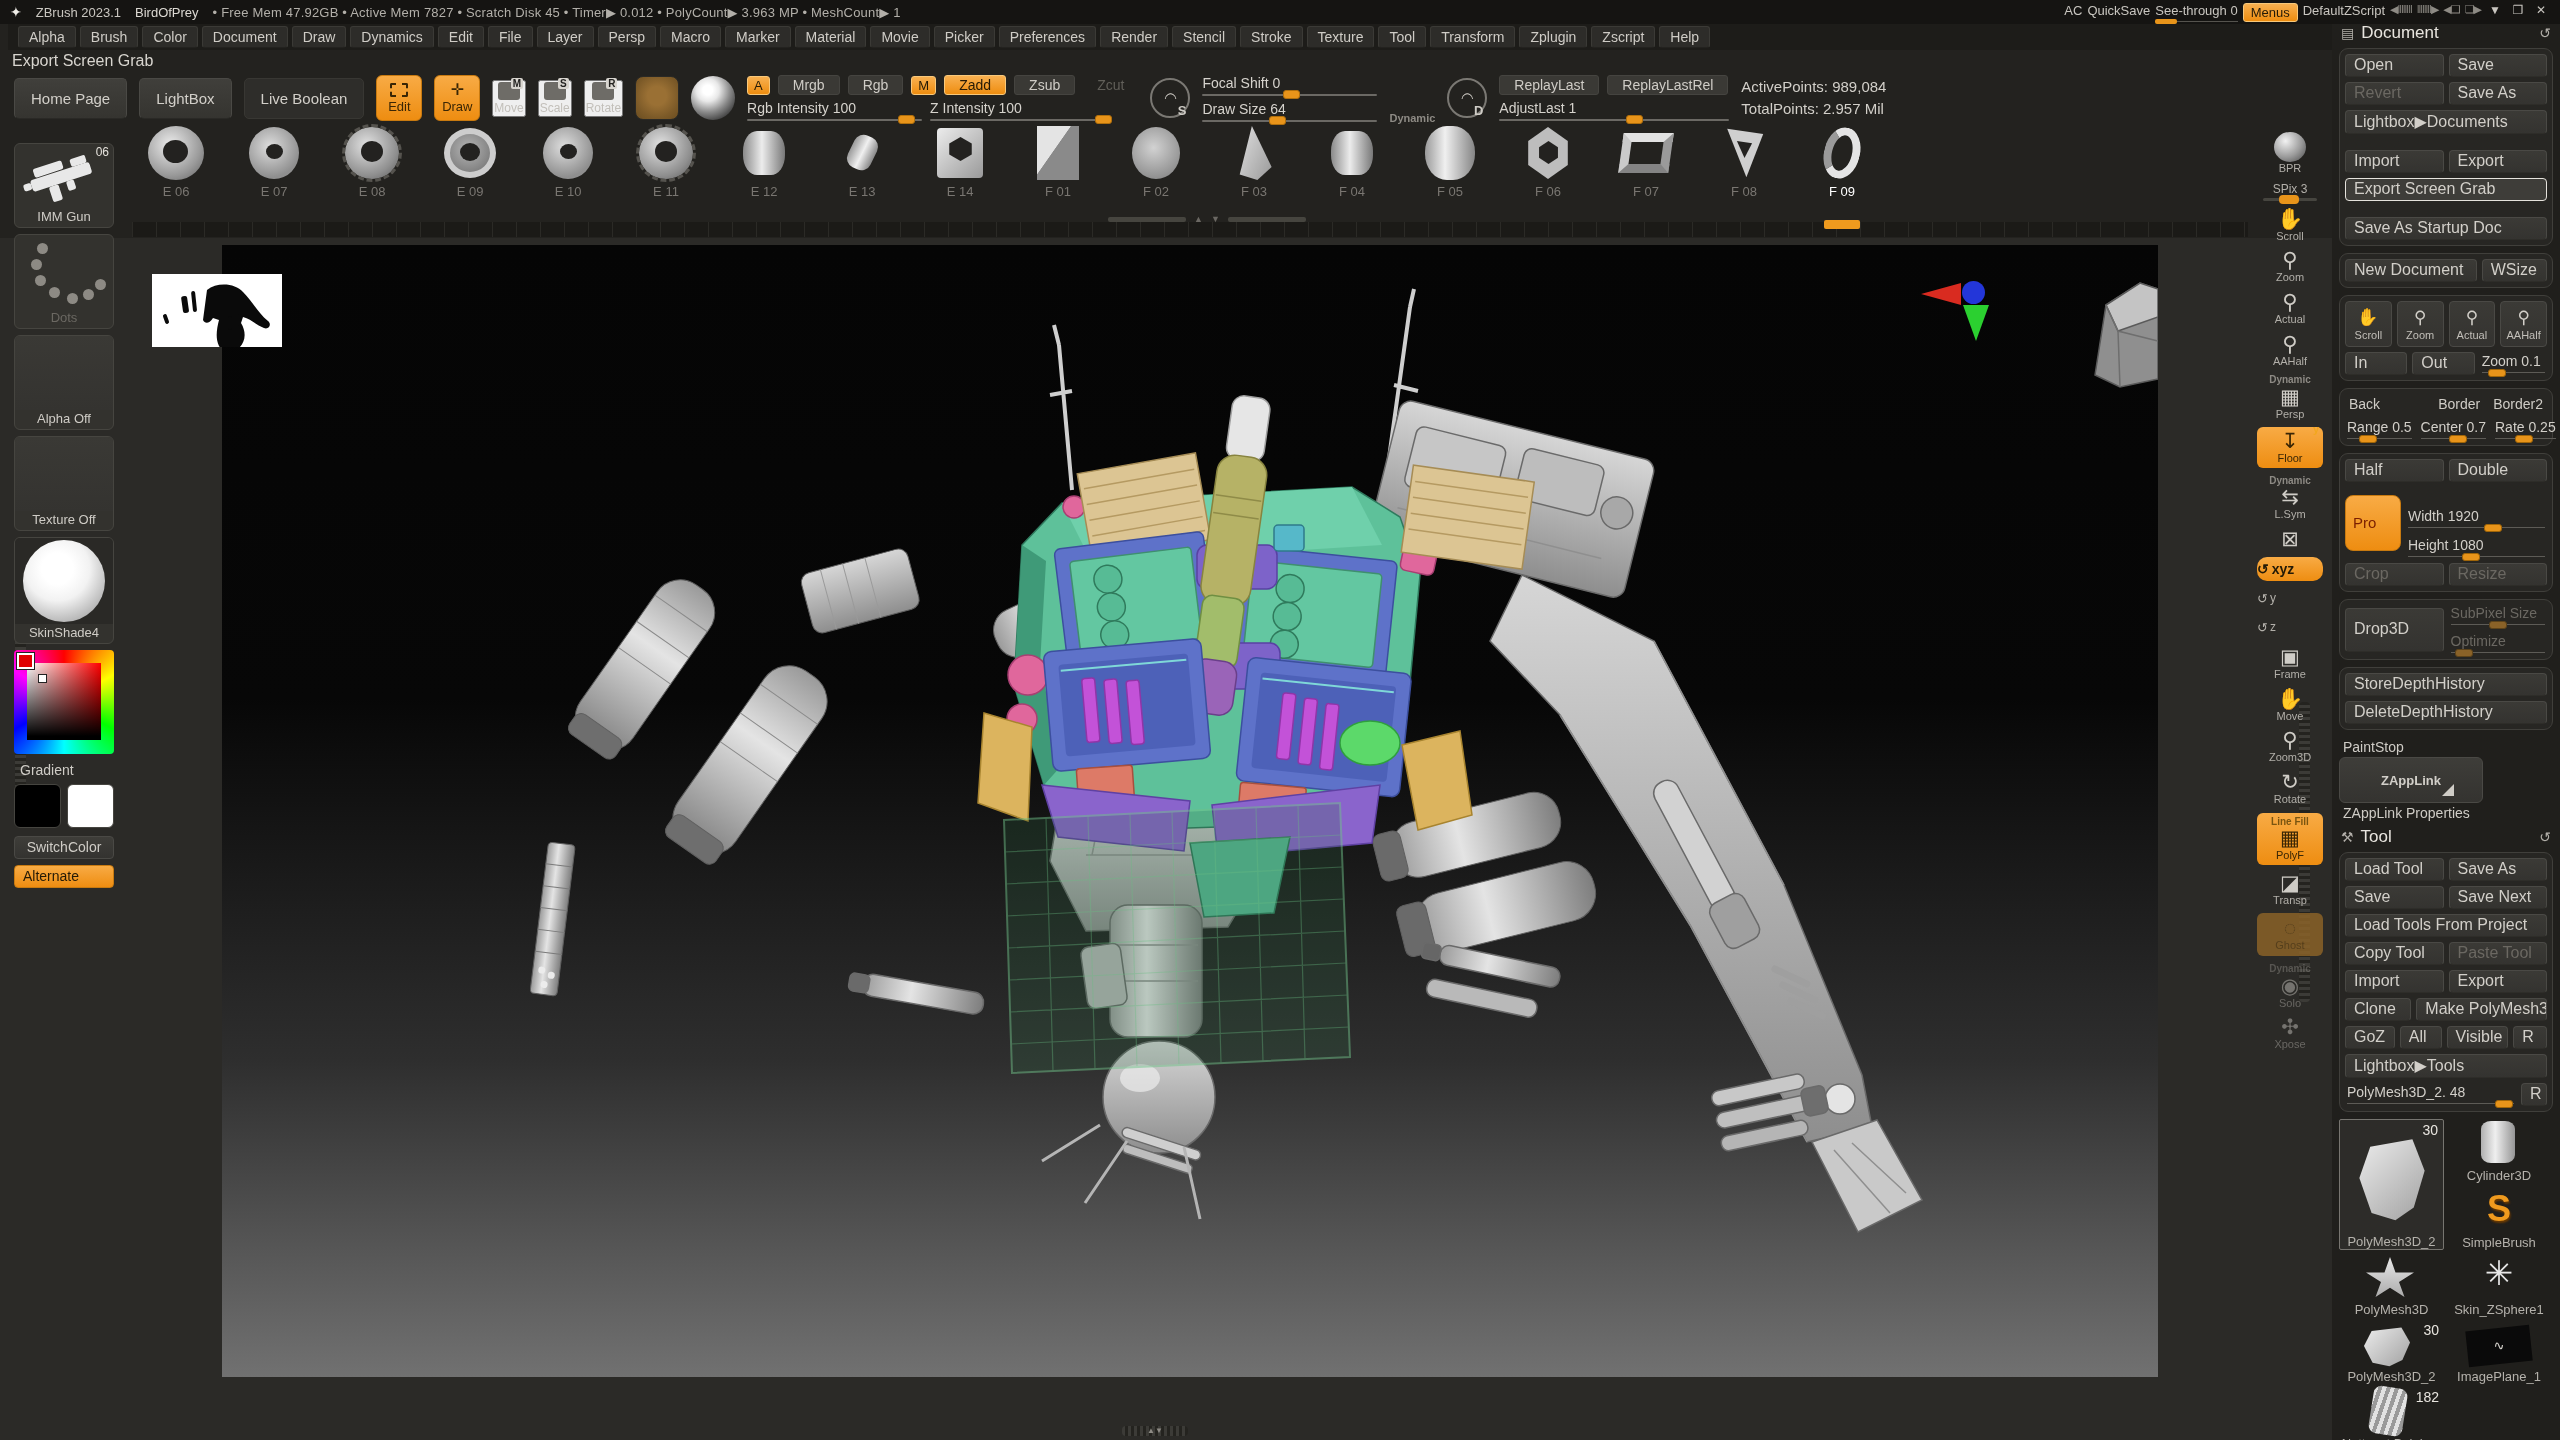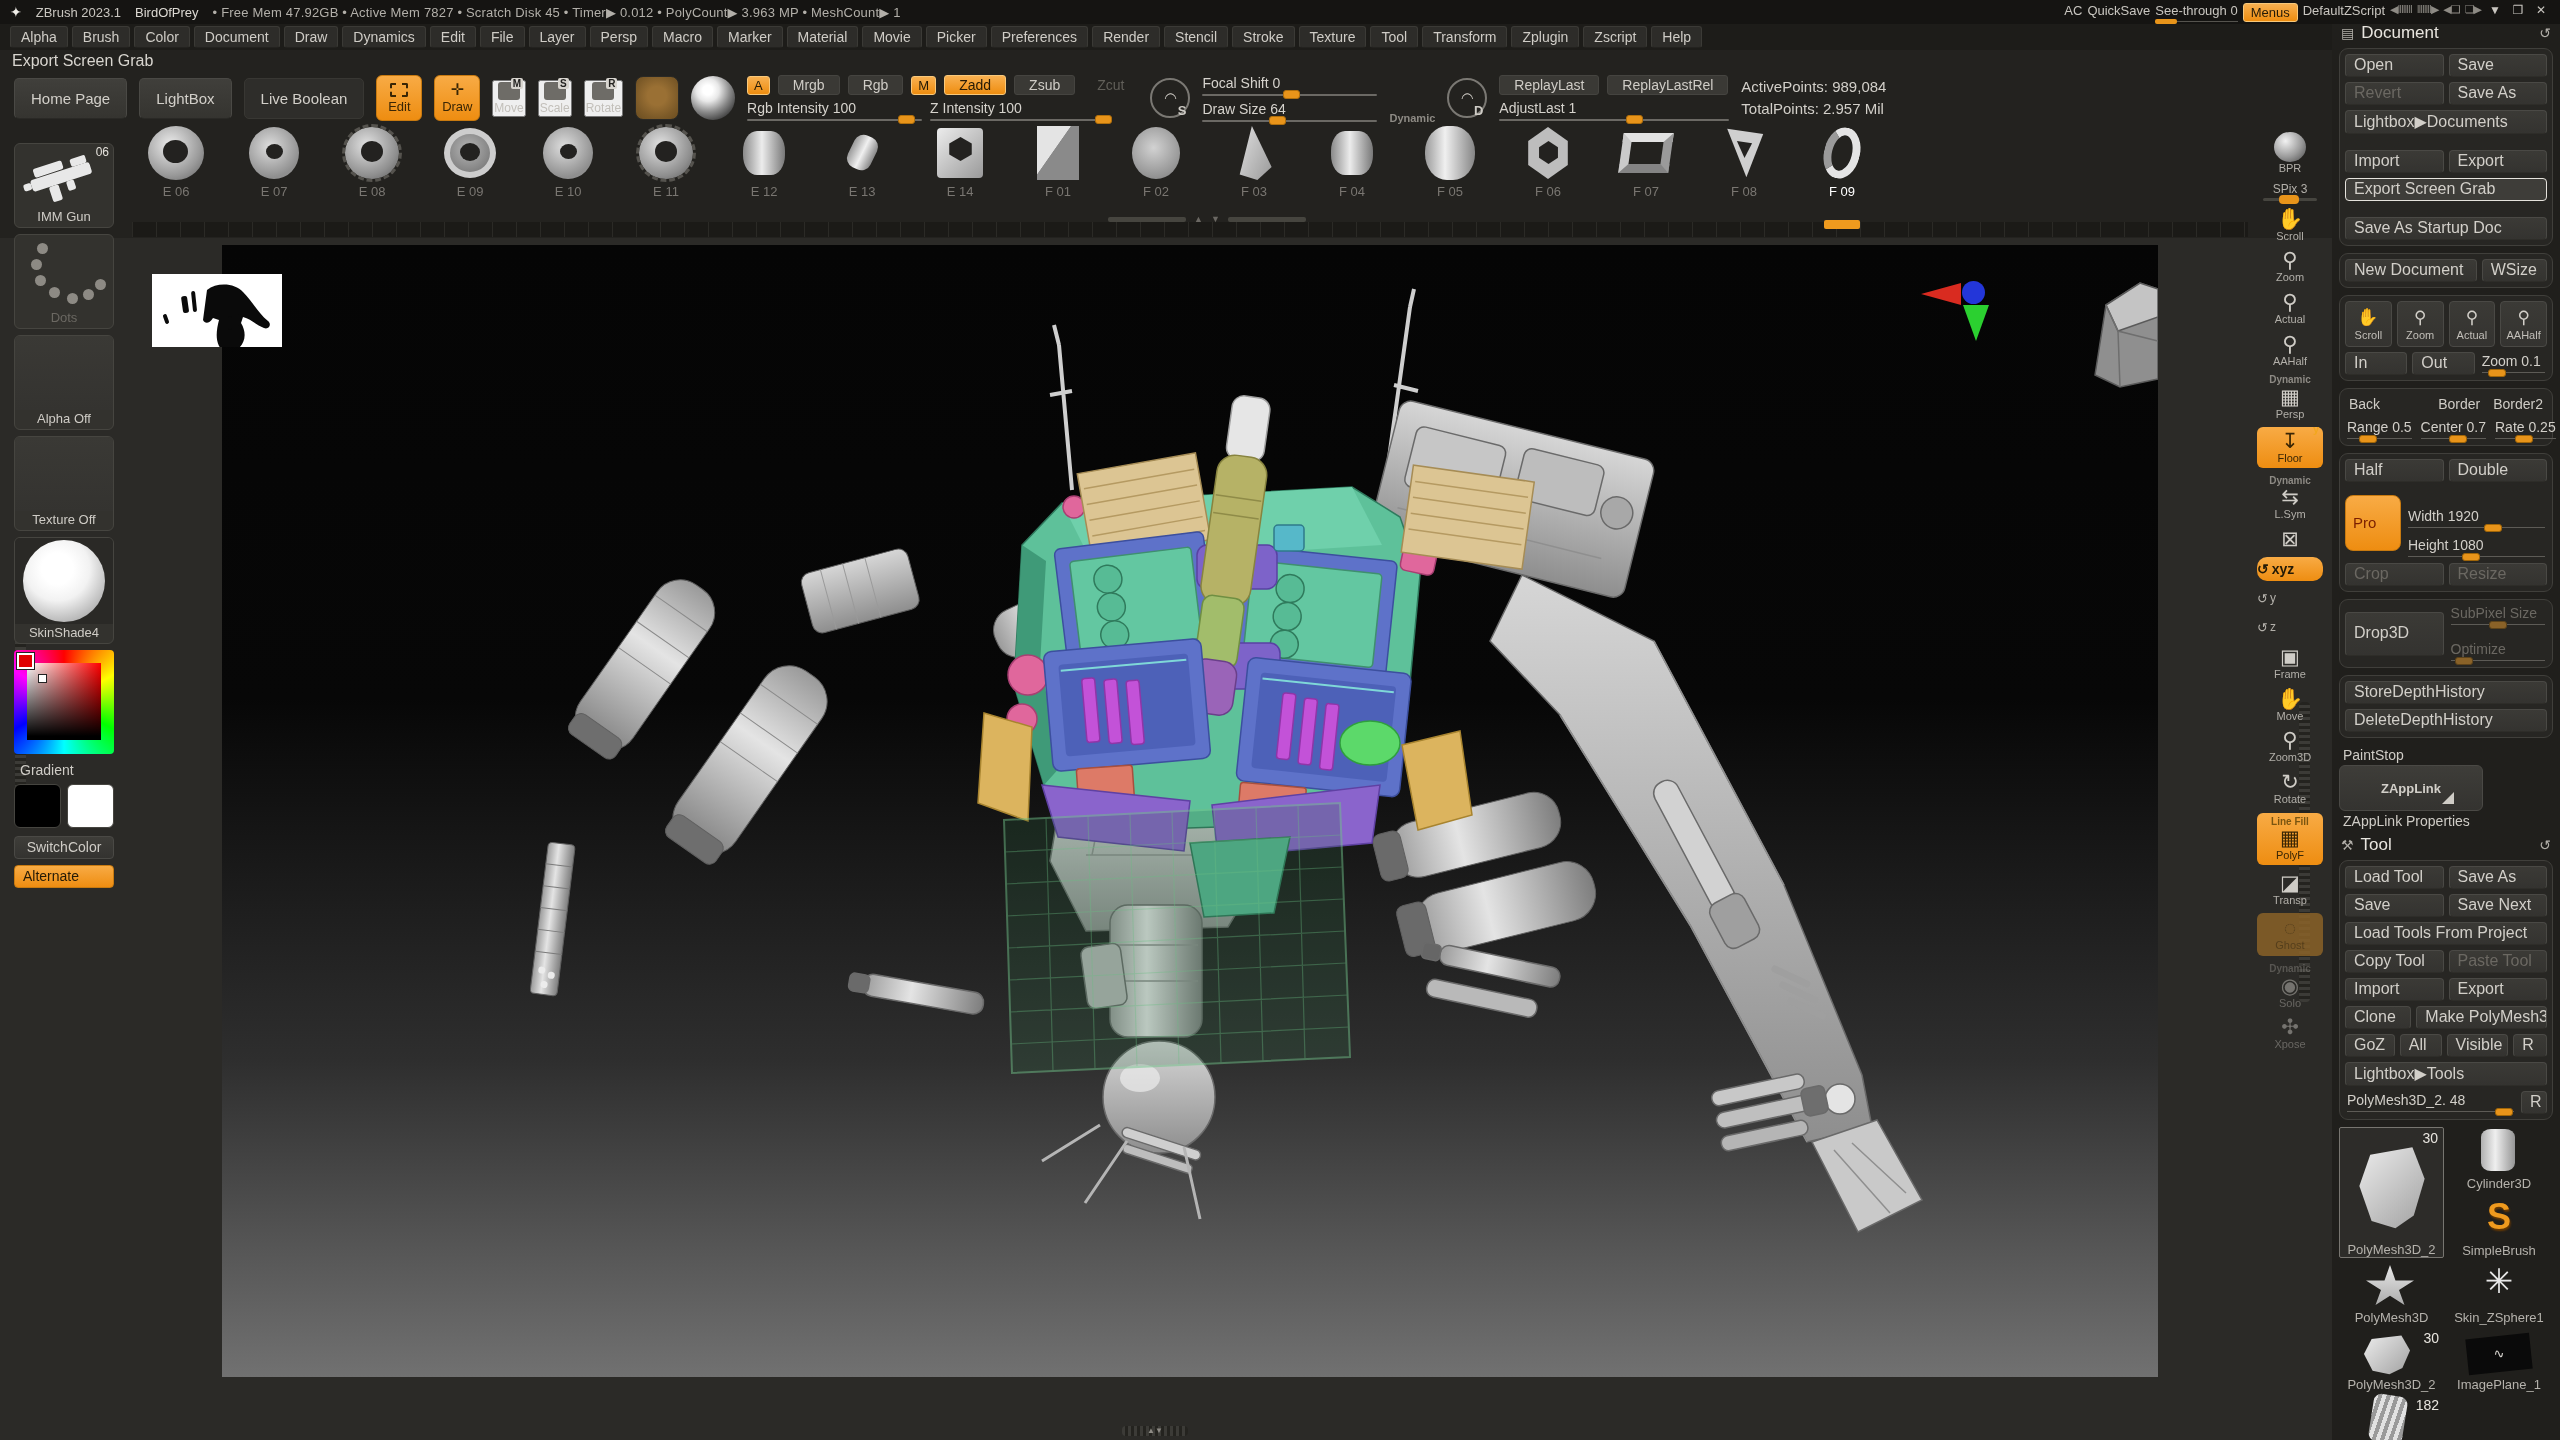--- a/index.html
+++ b/index.html
@@ -15,21 +15,21 @@
   .tb-right { margin-left:auto; display:flex; align-items:flex-start; gap:5px; }
   .seethrough { position:relative; padding-bottom:3px; border-bottom:1px solid #55534e; }
   .seethrough::after { content:""; position:absolute; left:0; bottom:-3px; width:22px; height:5px;
     border-radius:2px; background:#e8941a; }
   .menus-chip { background:linear-gradient(#f8b050,#ee8d10); color:#241a06; border:1px solid #f8c87a;
     border-radius:3px; padding:0 7px; font-size:13px; line-height:17px; }
   .tb-icn { color:#8d8a84; font-size:11px; letter-spacing:-1px; }
   .winbtn { color:#c9c6c0; font-size:12px; width:18px; text-align:center; }
 
   
-  .menubar { position:absolute; top:24px; left:0; right:228px; height:26px; background:#1d1c19;
+  .menubar { position:absolute; top:24px; left:8px; right:228px; height:26px; background:#1d1c19;
     display:flex; gap:4px; padding:2px 10px; z-index:55; }
   .menu-item { background:#2d2c29; border:1px solid #3b3a36; border-bottom-color:#23221f;
     border-radius:3px; color:#cfccc6; font-size:14px; padding:0 10px; line-height:20px; }
 
   
   .tipline { position:absolute; top:52px; left:12px; color:#d8d5cf; font-size:16px; z-index:50; }
 
   
   .toolbar { position:absolute; top:72px; left:0; right:228px; height:52px; display:flex;
     align-items:center; gap:12px; padding:0 14px; z-index:50; }
@@ -979,21 +979,21 @@
     </div>
     <div class="prow">
       <button class="pbtn dim">Crop</button>
       <button class="pbtn dim">Resize</button>
     </div>
   </div>
 
   <div class="pgroup">
     <div class="prow">
       <button class="pbtn" style="height:44px; flex:.9">Drop3D</button>
-      <div style="flex:1.1; display:flex; flex-direction:column; gap:15px;">
+      <div style="flex:1.1; display:flex; flex-direction:column; gap:7px;">
         <div class="pslider dim">
           <span>SubPixel Size</span>
           <div class="trk"></div><span class="hdl" style="left:40px"></span>
         </div>
         <div class="pslider dim">
           <span>Optimize</span>
           <div class="trk"></div><span class="hdl" style="left:6px"></span>
         </div>
       </div>
     </div>

